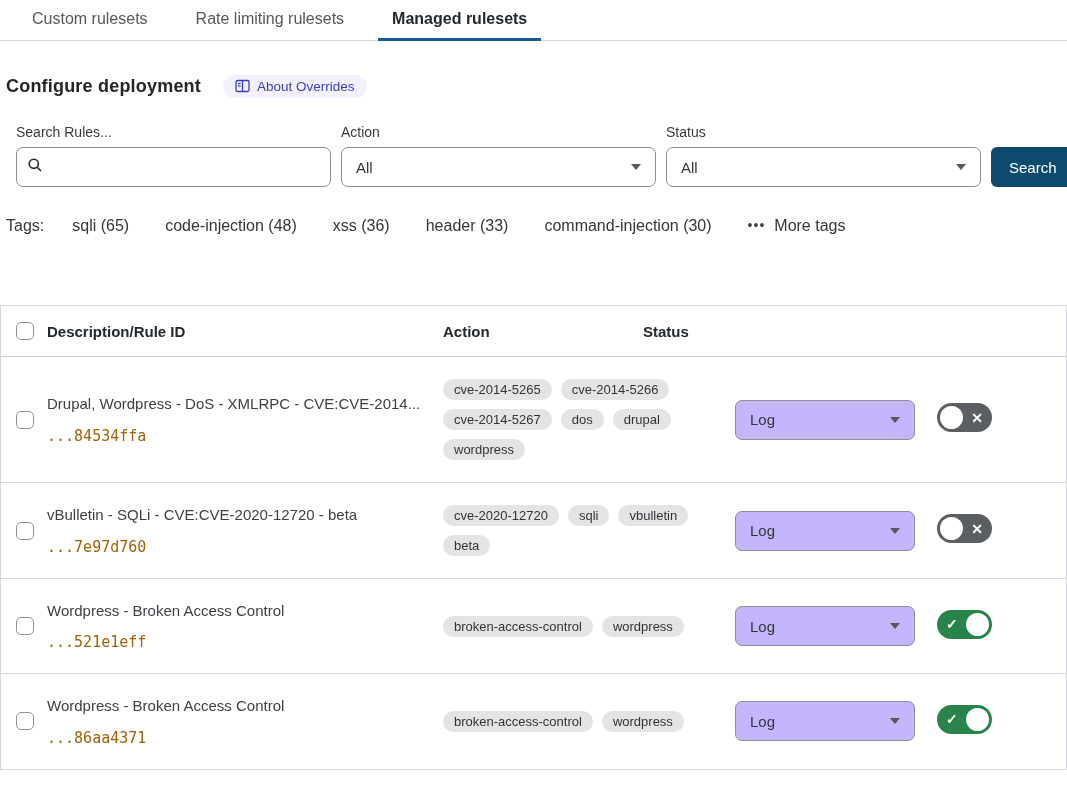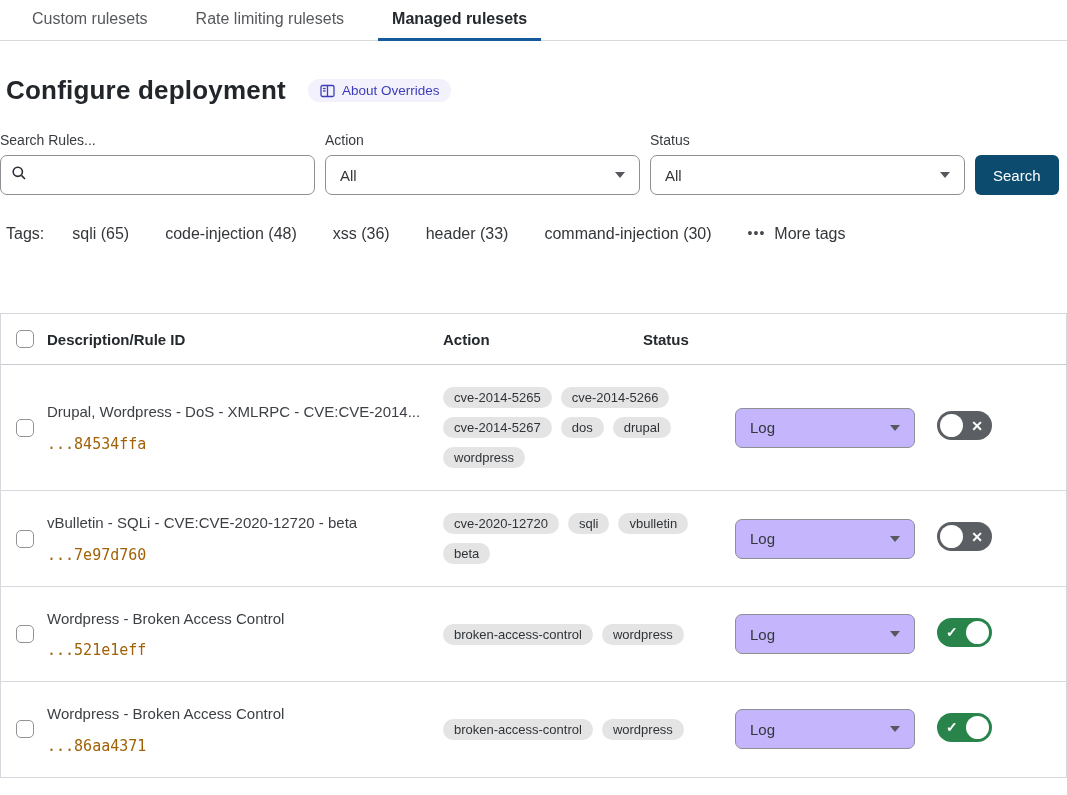--- a/index.html
+++ b/index.html
@@ -28,33 +28,33 @@
   .tab.active::after {
     content: ""; position: absolute; left: 0; right: 0; bottom: -1px;
     height: 3px; background: #175a9c;
   }
 
   
   .heading-row {
     display: flex; align-items: center; gap: 22px;
     margin: 34px 0 0 6px;
   }
-  h1 { font-size: 26px; font-weight: 700; color: #22262a; letter-spacing: .2px; }
+  h1 { font-size: 18px; font-weight: 700; color: #22262a; letter-spacing: .2px; }
   .about-pill {
-    display: inline-flex; align-items: flex-end; gap: 7px;
+    display: inline-flex; align-items: flex-start; gap: 7px;
     background: #f2f1fc; color: #3d3dbb;
     border-radius: 12px; padding: 4px 12px;
     font-size: 13.5px; text-decoration: none; cursor: pointer;
   }
   .about-pill svg { display: block; }
 
   
   .filters {
     display: flex; align-items: flex-end; gap: 10px;
-    margin: 26px 6px 0 0;
+    margin: 26px 6px 0 16px;
   }
   .field { display: flex; flex-direction: column; }
   .field label { font-size: 14px; color: #383b3f; margin-bottom: 7px; }
   .input-wrap {
     width: 315px; height: 40px;
     border: 1px solid #8c8f94; border-radius: 7px;
     display: flex; align-items: center; padding: 0 10px; gap: 8px;
     background: #fff;
   }
   .input-wrap input {

